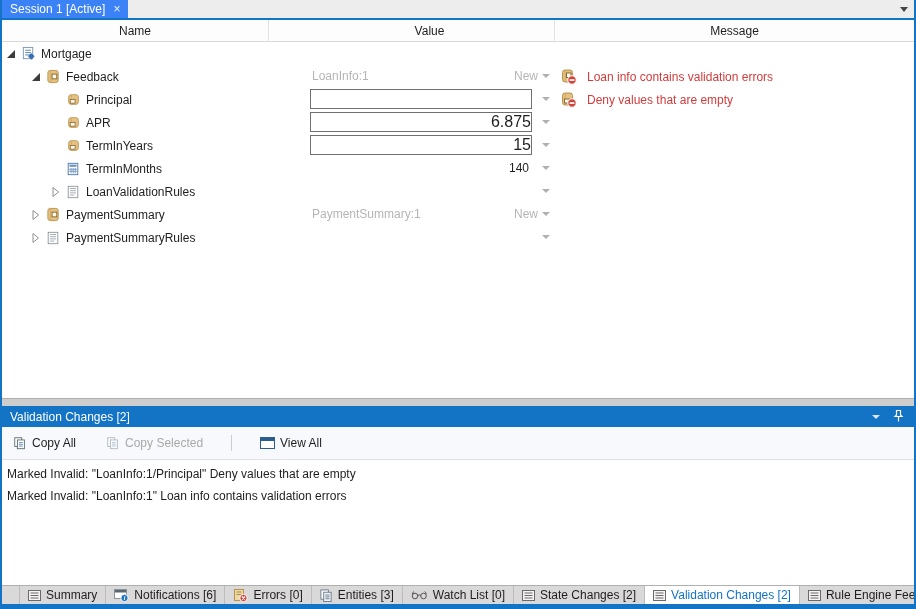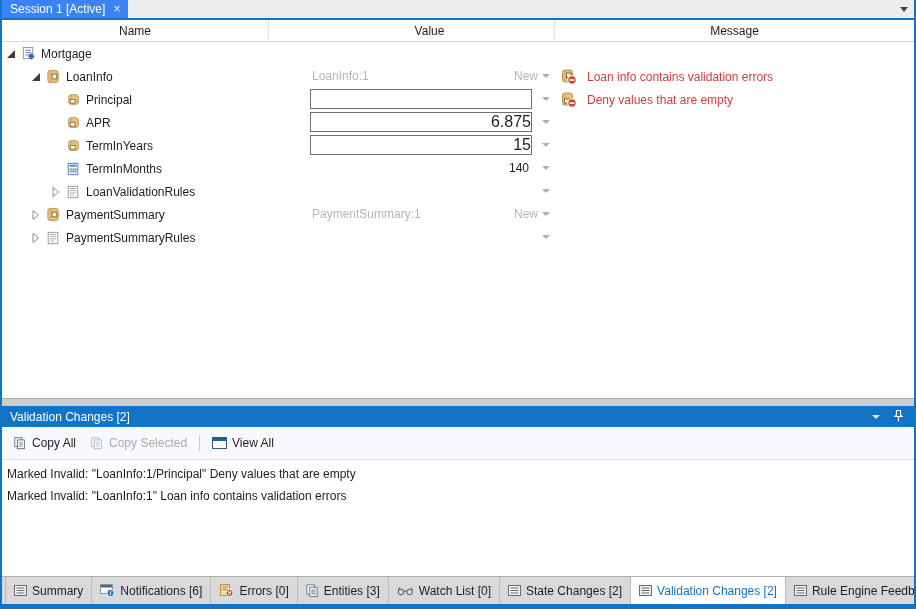--- a/index.html
+++ b/index.html
@@ -38,30 +38,30 @@
   .val-input { position:absolute; left:5px; top:1px; width:222px; height:20px; border:1px solid #707070; background:#fff; font-family:"Liberation Sans", sans-serif; font-size:16px; text-align:right; padding:0 0; color:#1e1e1e; }
 
   .message-cell { position:absolute; left:553px; top:0; width:359px; height:23px; display:flex; align-items:center; padding-left:6px; gap:5px; }
   .msg-text { color:#d13c3c; white-space:nowrap; }
 
   
   .splitter { height:8px; background:#cdcdcd; border-top:1px solid #aeaeae; }
   .panel-header { height:21px; background:#1373c5; color:#fff; display:flex; align-items:center; padding:0 8px; position:relative; }
   .panel-header .ph-arrow { position:absolute; right:34px; top:9px; width:0; height:0; border-left:4px solid transparent; border-right:4px solid transparent; border-top:4px solid #d7e7f6; }
   .panel-header .ph-pin { position:absolute; right:10px; top:3px; }
-  .panel-toolbar { height:24px; background:#f7f9fc; border-bottom:1px solid #e0e0e0; display:flex; align-items:center; padding:16px 6px; gap:4px; }
+  .panel-toolbar { height:24px; background:#f7f9fc; border-bottom:1px solid #e0e0e0; display:flex; align-items:center; padding:16px 6px; gap:20px; }
   .tb-btn { display:flex; align-items:center; gap:5px; padding:2px 5px; cursor:default; color:#1e1e1e; }
   .tb-btn.disabled { color:#a9a9a9; }
   .tb-btn.disabled svg { opacity:.45; }
   .tb-sep { width:1px; height:16px; background:#c8cdd4; margin:0 3px; }
   .panel-messages { height:133px; background:#fff; padding:3px 0; overflow:hidden; }
   .panel-msg-line { height:22px; line-height:22px; padding-left:5px; white-space:nowrap; }
 
   
-  .bottom-tabs { position:absolute; left:0; right:0; bottom:5px; height:28px; background:#d9d9d9; border-top:1px solid #b0b0b0; display:flex; align-items:stretch; padding-left:3px; }
+  .bottom-tabs { position:absolute; left:0; right:0; bottom:5px; height:19px; background:#d9d9d9; border-top:1px solid #b0b0b0; display:flex; align-items:stretch; padding-left:17px; }
   .btab { display:flex; align-items:center; gap:5px; padding:0 8px; border-right:1px solid #bcbcbc; cursor:default; white-space:nowrap; }
   .btab:first-child { border-left:1px solid #bcbcbc; }
   .btab.active { background:#ffffff; color:#1373c5; }
   .bottom-strip { position:absolute; left:0; right:0; bottom:0; height:5px; background:#1373c5; }
 
   svg { display:block; }
 </style>
 </head>
 <body>
 
@@ -106,21 +106,21 @@
         <svg class="expander" viewBox="0 0 12 12">
             <polygon points="10,2 10,10 2,10" fill="#3c3c3c"></polygon>
           </svg>
         <span class="icon16">
           <svg width="15" height="15" viewBox="0 0 16 16">
               <rect x="2" y="1.5" width="11" height="13" rx="2.5" fill="#e4c183" stroke="#b9934d"></rect>
               <line x1="5" y1="2" x2="5" y2="14" stroke="#cfa964"></line>
               <rect x="6.5" y="5.5" width="5" height="5" fill="#fdf8ee" stroke="#8a6a2f"></rect>
             </svg>
         </span>
-        <span class="row-label">LoanInfo</span>
+        <span class="row-label">Feedback</span>
       </div>
       <div class="value-cell">
         <span class="val-static">LoanInfo:1</span>
         <span class="val-new">New</span>
         <span class="val-arrow"></span>
       </div>
       <div class="message-cell">
         <span class="icon16">
           <svg width="16" height="16" viewBox="0 0 16 16">
               <rect x="1.5" y="1" width="10" height="12" rx="2.5" fill="#e4c183" stroke="#b9934d"></rect>

